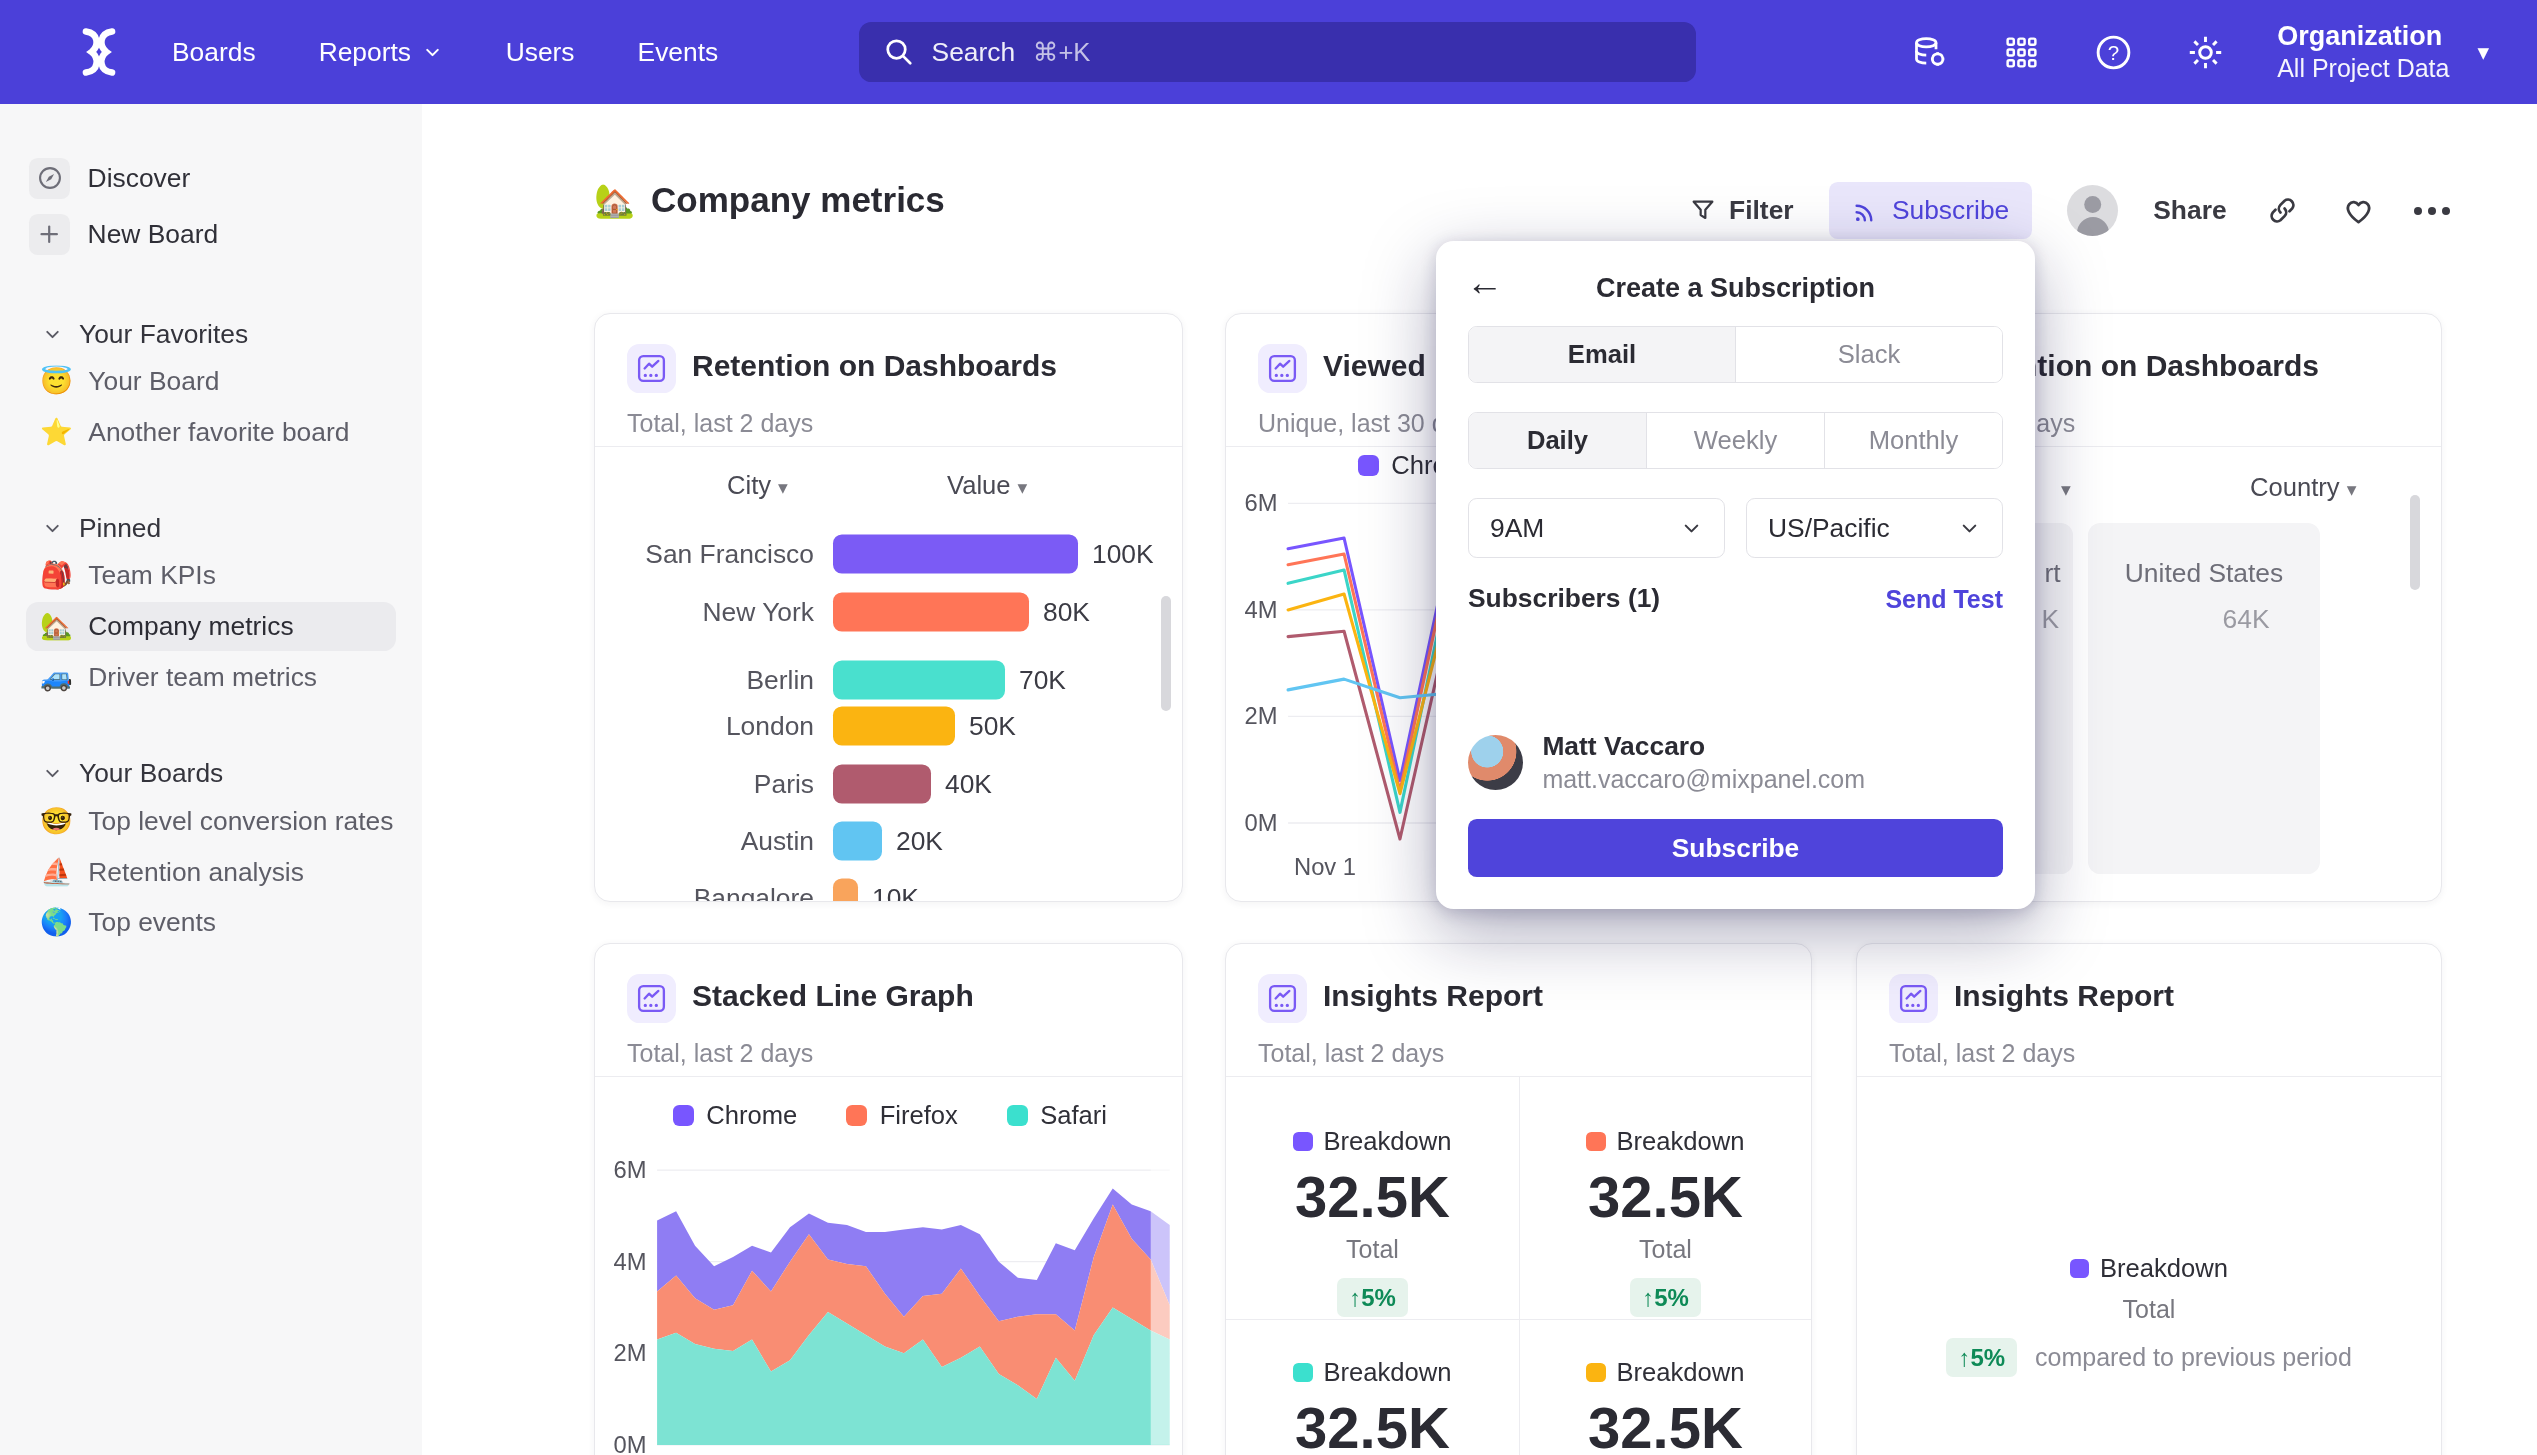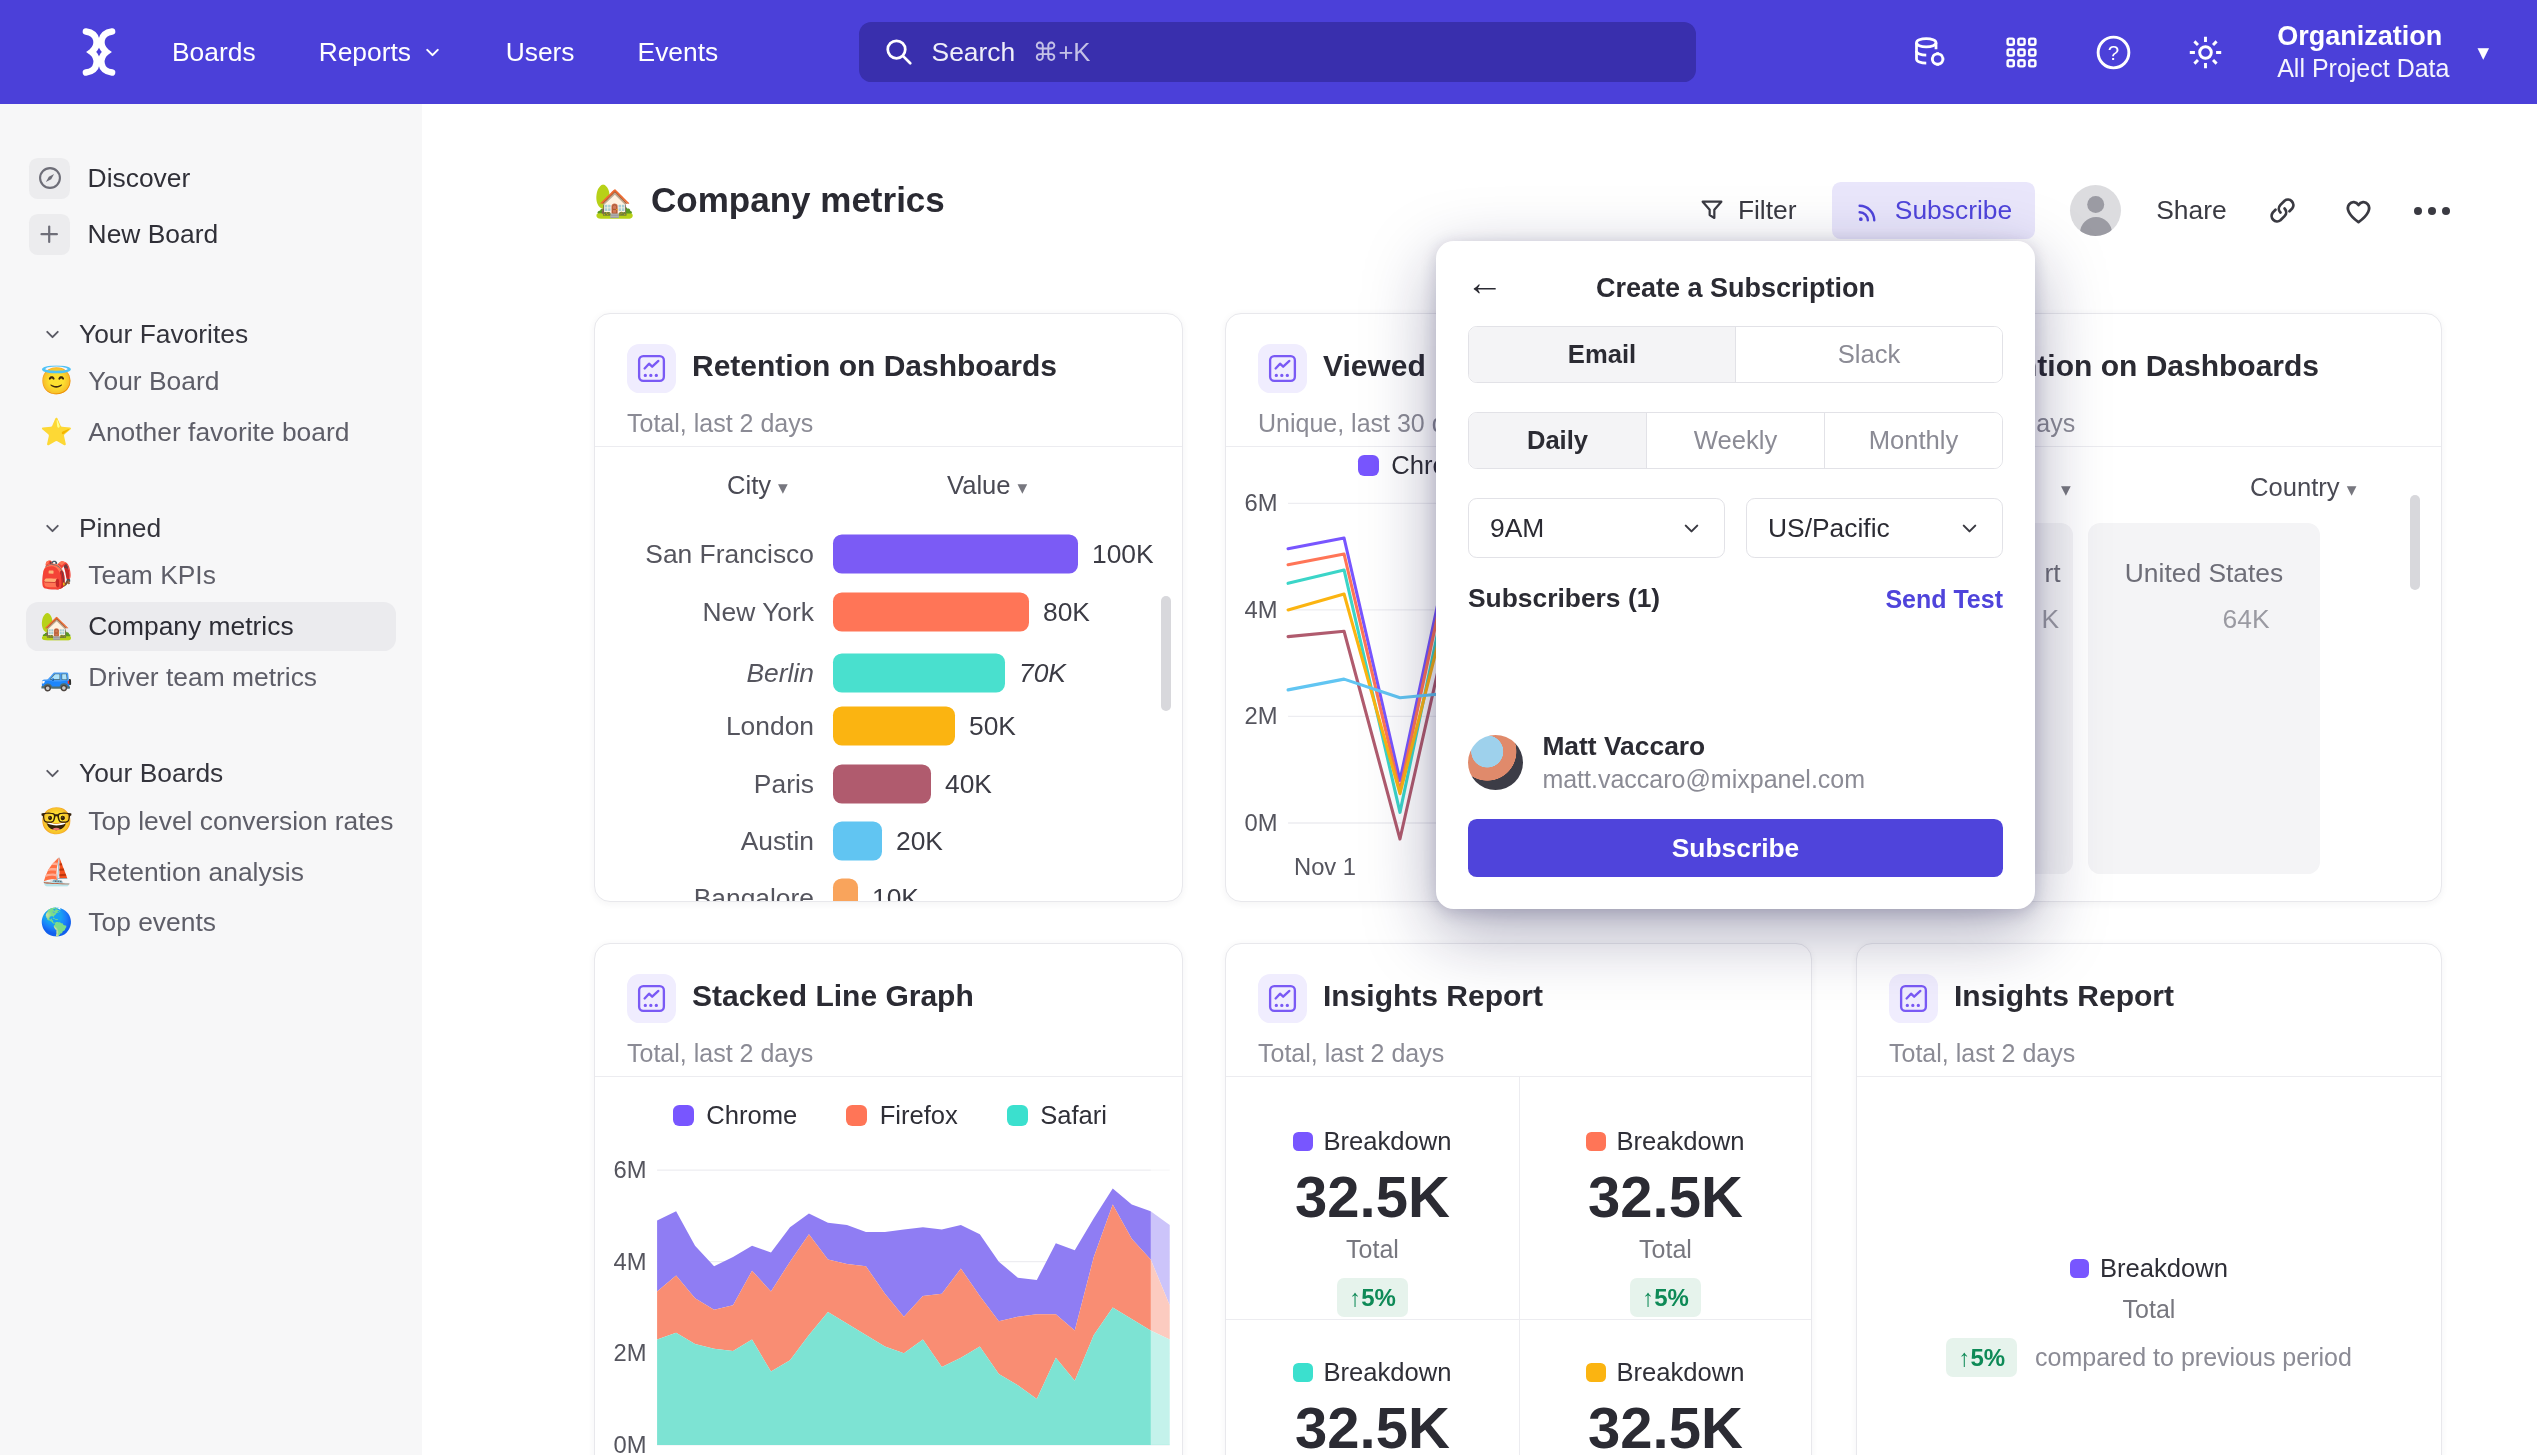--- a/index.html
+++ b/index.html
@@ -35,21 +35,21 @@
   .side-item .lbl { font-size:26.4px; color:#5E5E68; font-weight:400; white-space:nowrap; }
   .side-item.sel { background:#EBEBEE; }
   .side-item.sel .lbl { color:#2C2C34; font-weight:500; }
 
   
   .main { position:absolute; left:422px; top:104px; width:2116px; height:1352px; background:#fff; }
   .board-title { position:absolute; left:594px; top:180px; display:flex; align-items:center; gap:16px; z-index:6; }
   .board-title .emo { font-size:33px; }
   .board-title .txt { font-size:35px; font-weight:700; color:#2A2A32; }
   .actions { position:absolute; top:182px; right:88px; display:flex; align-items:center; gap:35px; z-index:6; }
-  .act-lbl { font-size:26.4px; color:#3A3A42; font-weight:400; cursor:pointer; display:flex; align-items:center; gap:12.3px; }
+  .act-lbl { font-size:26.4px; color:#3A3A42; font-weight:700; cursor:pointer; display:flex; align-items:center; gap:12.3px; }
   .subscribe-pill { display:flex; align-items:center; gap:12.3px; background:#E9E6FB; border-radius:8.8px; padding:13.2px 23px; cursor:pointer; }
   .subscribe-pill .lbl { color:#4F44DB; font-size:26.4px; font-weight:500; }
   .avatar { width:51px; height:51px; border-radius:50%; background:#DCDCDF; position:relative; overflow:hidden; cursor:pointer; }
   .avatar .head { position:absolute; left:50%; top:10.6px; transform:translateX(-50%); width:17.6px; height:17.6px; border-radius:50%; background:#9B9BA3; }
   .avatar .body { position:absolute; left:50%; top:32px; transform:translateX(-50%); width:32px; height:23px; border-radius:16px 16px 0 0; background:#9B9BA3; }
   .dots { display:flex; gap:6.2px; cursor:pointer; }
   .dots i { width:8px; height:8px; border-radius:50%; background:#3A3A42; }
 
   
   .card { position:absolute; width:589px; height:589px; background:#fff; border:0.9px solid #E8E8EC; border-radius:16px; box-shadow:0 1.8px 7px rgba(30,30,60,0.05); overflow:hidden; }
@@ -335,21 +335,21 @@
         <div class="bar-row" style="top: 211px;">
           <span class="city">San Francisco</span>
           <span class="bar" style="width: 245px; background: rgb(123, 91, 245);"></span>
           <span class="val" style="left: 497px;">100K</span>
         </div>
         <div class="bar-row" style="top: 269px;">
           <span class="city">New York</span>
           <span class="bar" style="width: 196px; background: rgb(255, 117, 87);"></span>
           <span class="val" style="left: 448px;">80K</span>
         </div>
-        <div class="bar-row" style="top: 330px; font-style: italic;">
+        <div class="bar-row" style="top: 337px;">
           <span class="city">Berlin</span>
           <span class="bar" style="width: 172px; background: rgb(73, 224, 206);"></span>
           <span class="val" style="left: 424px;">70K</span>
         </div>
         <div class="bar-row" style="top: 383px;">
           <span class="city">London</span>
           <span class="bar" style="width: 122px; background: rgb(251, 180, 17);"></span>
           <span class="val" style="left: 374px;">50K</span>
         </div>
         <div class="bar-row" style="top: 441px;">

